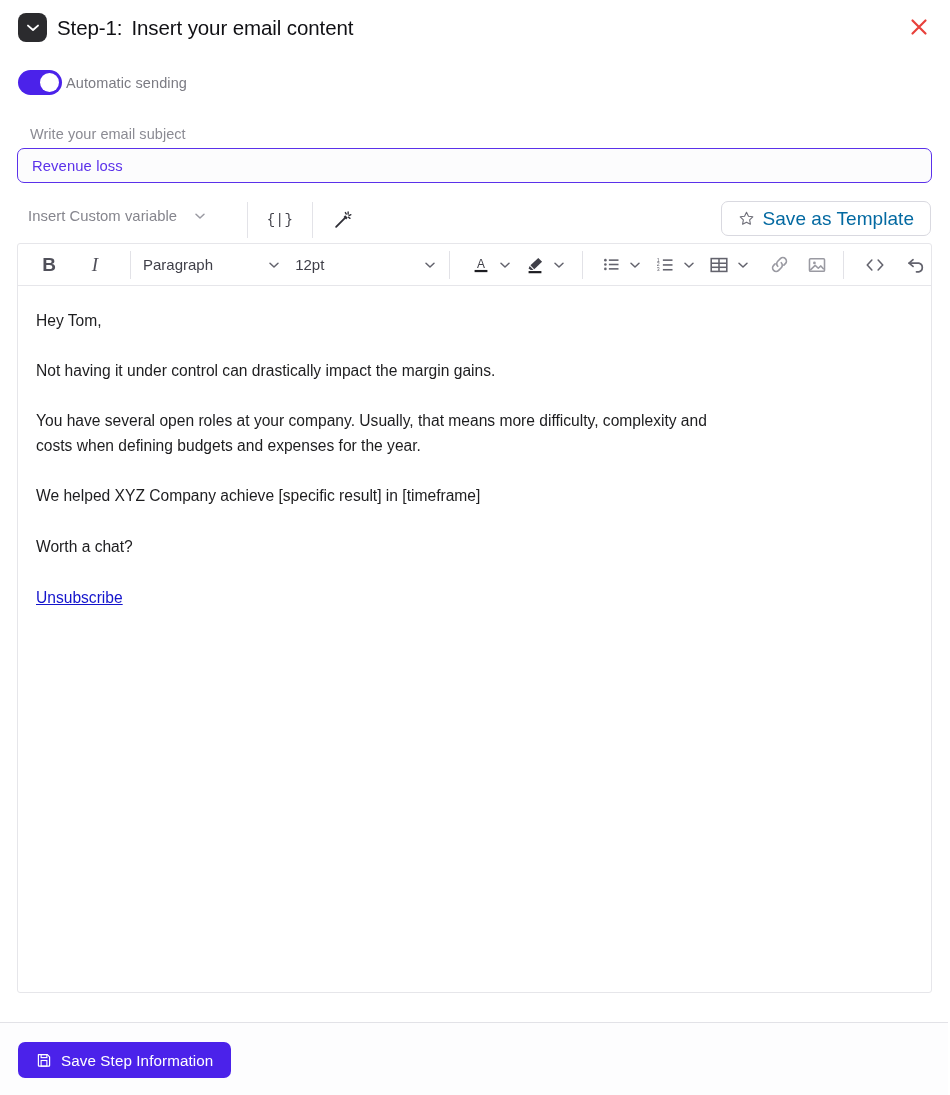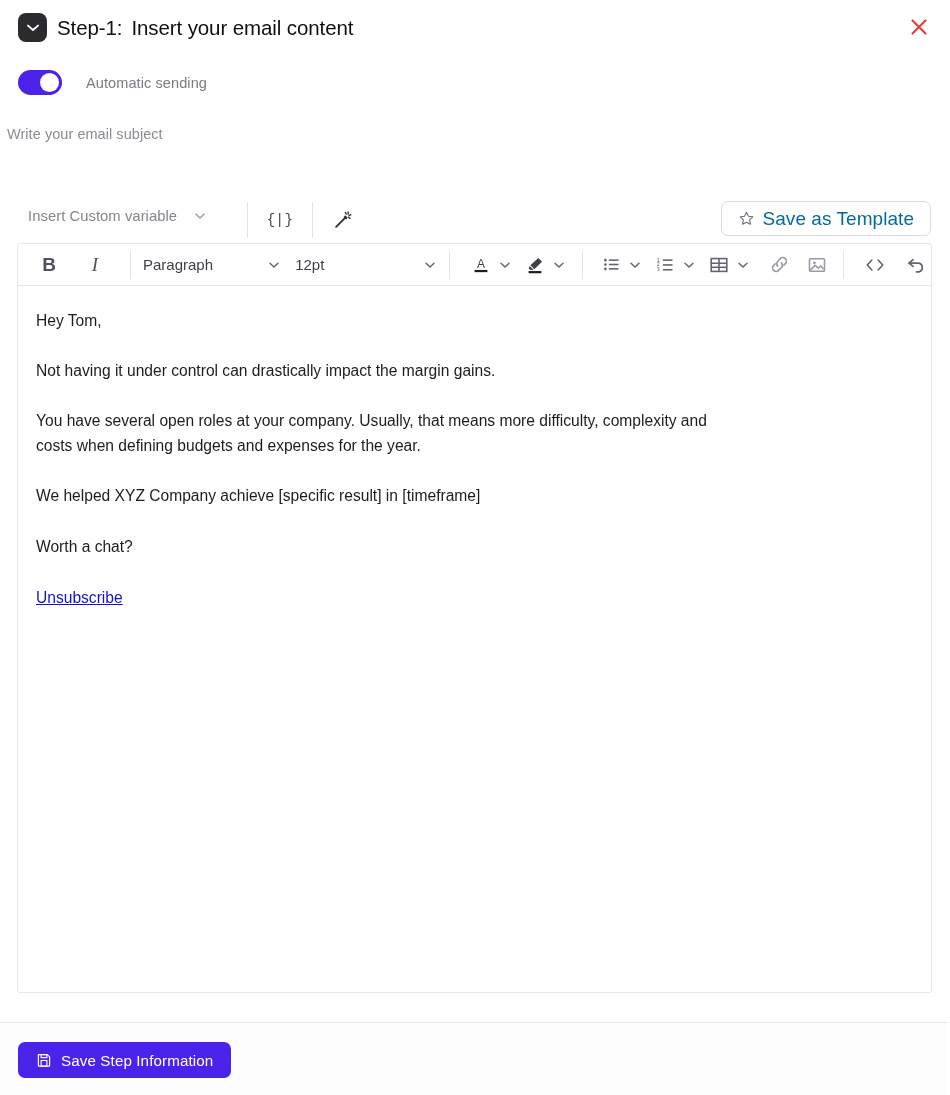--- a/index.html
+++ b/index.html
@@ -63,30 +63,30 @@
     cursor: pointer;
     flex: none;
   }
   .switch .knob {
     position: absolute; top: 3px; left: 22px;
     width: 19px; height: 19px;
     border-radius: 50%;
     background: #ffffff;
   }
   .toggle-label {
-    margin-left: 24px;
+    margin-left: 4px;
     font-size: 14.5px;
     color: #7b7b83;
     letter-spacing: 0.1px;
     white-space: nowrap;
   }
 
   
   .subject-label {
-    position: absolute; left: 7px; top: 126px;
+    position: absolute; left: 30px; top: 126px;
     font-size: 14.5px;
     color: #8b8b93;
     letter-spacing: 0.05px;
   }
   .subject-input {
     position: absolute; left: 17px; top: 148px;
     width: 915px; height: 35px;
     border: 1.4px solid #5b31ea;
     border-radius: 7px;
     background: #fcfcfd;
@@ -271,20 +271,21 @@
   </div>
 
   <div class="toggle-row">
     <div class="switch" role="switch" aria-checked="true">
       <div class="knob"></div>
     </div>
     <span class="toggle-label">Automatic sending</span>
   </div>
 
   <div class="subject-label">Write your email subject</div>
+  <input class="subject-input" type="text" value="Revenue loss" style="">
 
   <div class="var-row">
     <div class="var-select">
       <span class="txt">Insert Custom variable</span>
       <span class="chev">
         <svg width="14" height="14" viewBox="0 0 14 14" aria-hidden="true">
           <path d="M3 5.2 L7 9 L11 5.2" fill="none" stroke="#9a9aa2" stroke-width="1.5" stroke-linecap="round" stroke-linejoin="round"></path>
         </svg>
       </span>
     </div>

